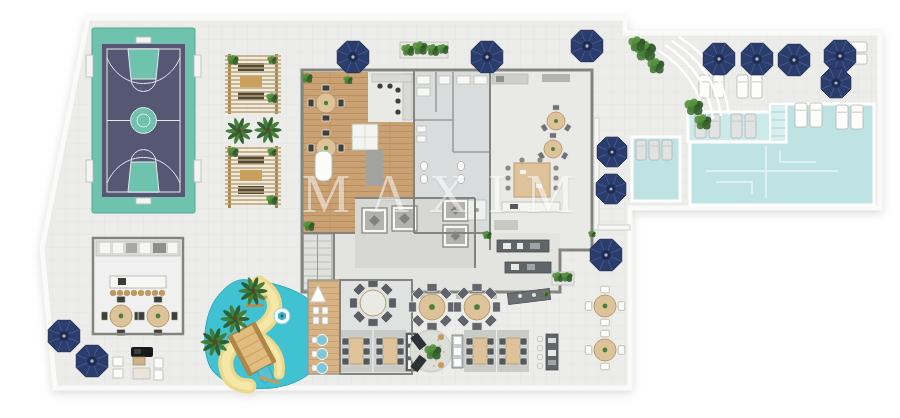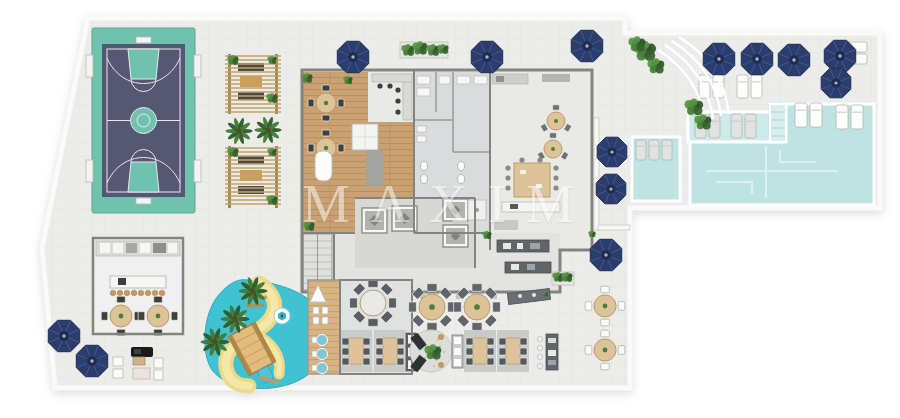--- a/index.html
+++ b/index.html
@@ -1,19 +1,19 @@
 <!DOCTYPE html>
 <html><head>
 <meta charset="utf-8">
 <style>
   html,body{margin:0;padding:0;background:#ffffff;}
   .stage{position:relative;width:900px;height:418px;background:#ffffff;overflow:hidden;
          font-family:"Liberation Sans",sans-serif;}
   svg{display:block;filter:drop-shadow(0 3px 5px rgba(60,60,60,.18));}
-  .watermark{position:absolute;left:438px;top:204px;transform:translate(-50%,-50%);
+  .watermark{position:absolute;left:438px;top:194px;transform:translate(-50%,-50%);
     font-family:"Liberation Serif",serif;font-size:54px;font-weight:400;
     letter-spacing:20px;text-indent:20px;color:#ffffff;opacity:.5;
     text-shadow:0 1px 2px rgba(120,120,120,.4);pointer-events:none;white-space:nowrap;}
 </style>
 </head>
 <body>
 
 <div class="stage">
   <svg id="plan" width="900" height="418" viewBox="0 0 900 418">
     <defs>

